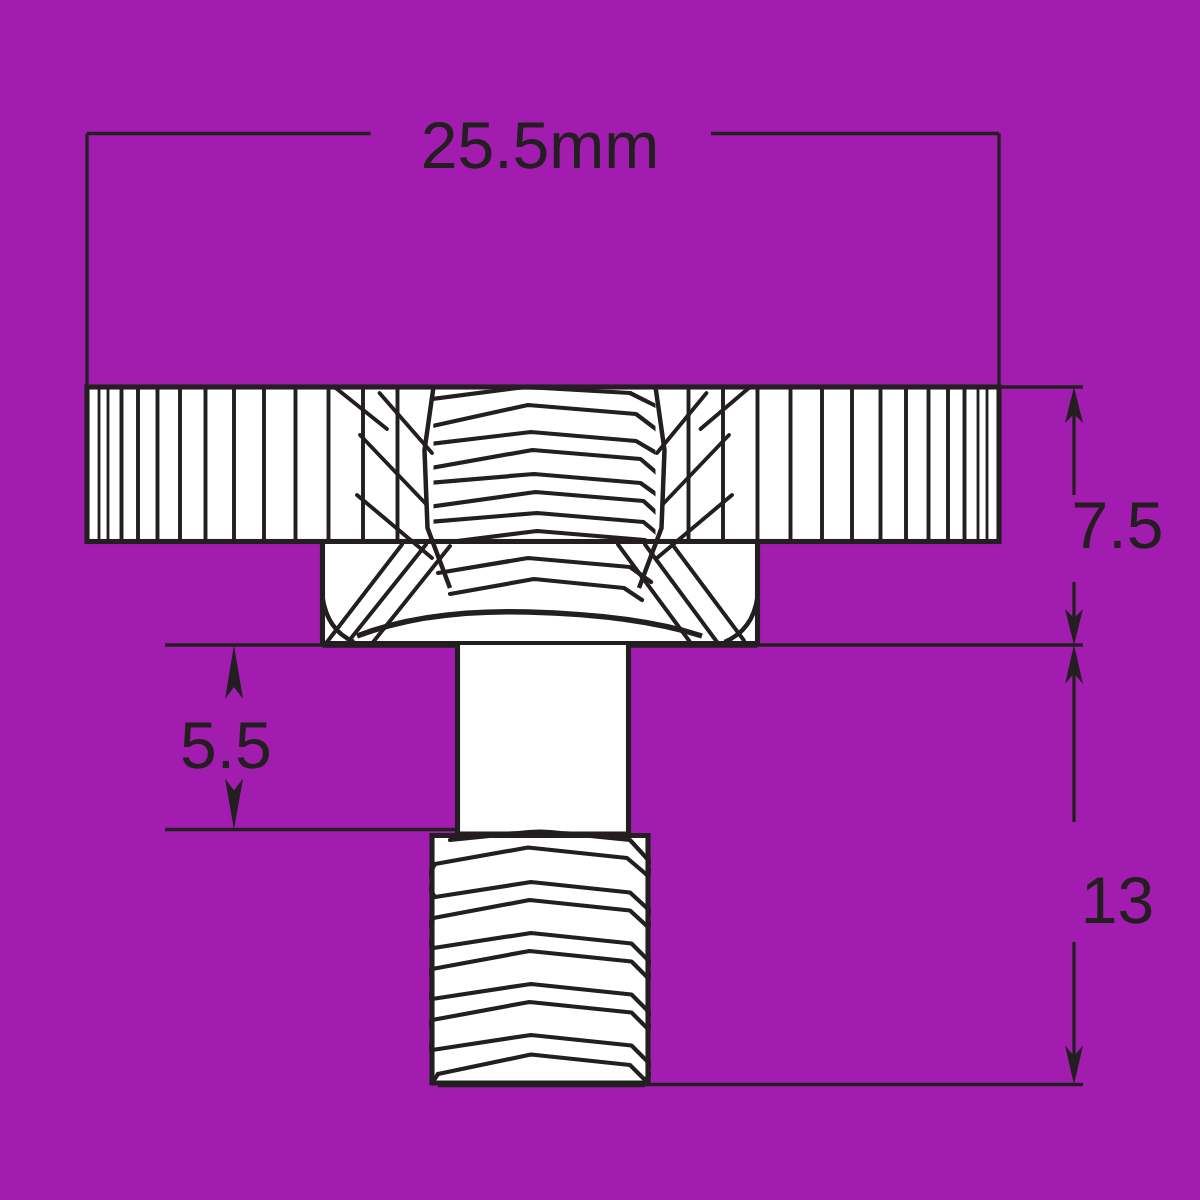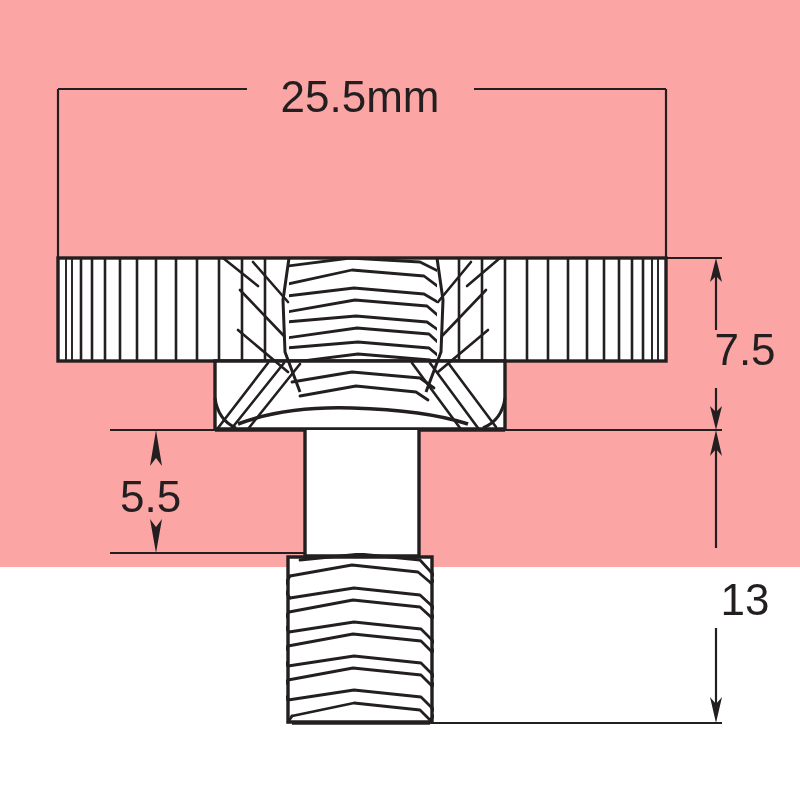--- a/index.html
+++ b/index.html
@@ -10,22 +10,22 @@
   }
   body {
     width: 800px;
     height: 800px;
     overflow: hidden;
     font-family: "Liberation Sans", sans-serif;
   }
   #drawing-root {
     position: relative;
     width: 800px;
-    height: 567px;
-    background: #fca5a5;
+    height: 800px;
+    background: #a21caf;
   }
   svg#tech-drawing {
     display: block;
     width: 800px;
     height: 800px;
   }
   .dim-text {
     font-family: "Liberation Sans", sans-serif;
     fill: #231f20;
     font-weight: 400;

